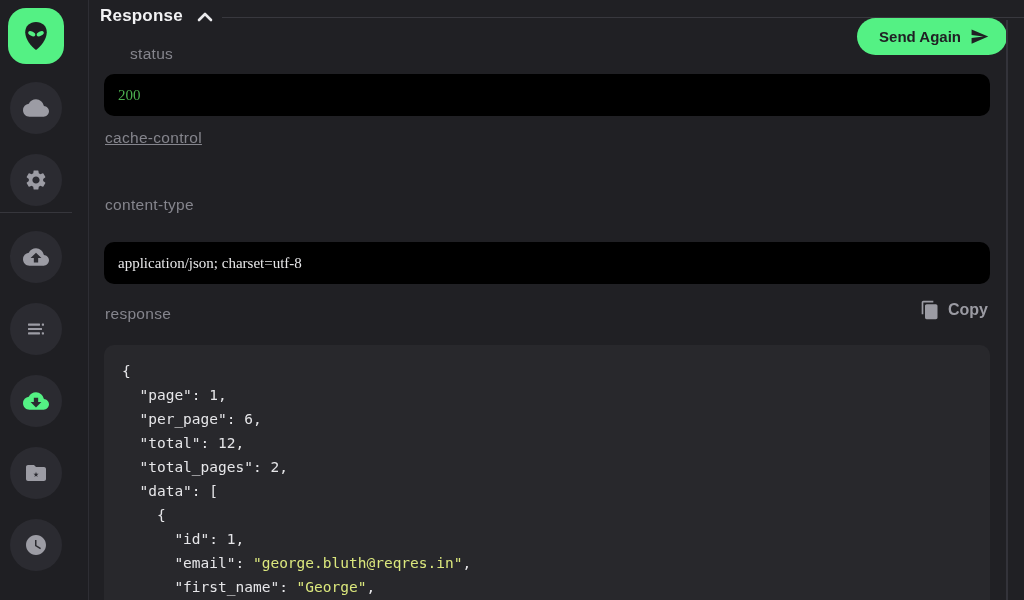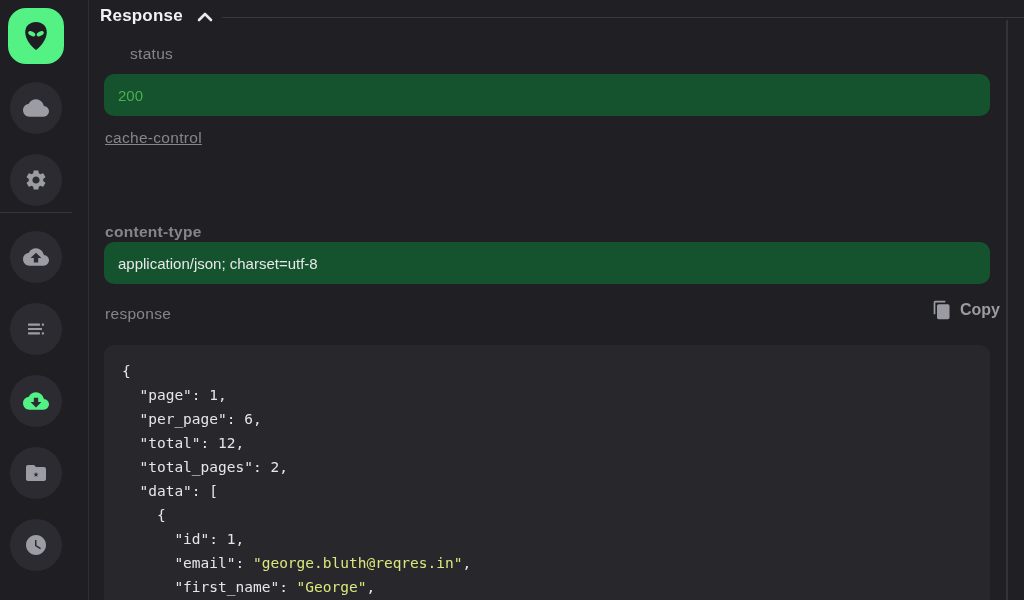--- a/index.html
+++ b/index.html
@@ -52,29 +52,29 @@
     display:flex; align-items:center; gap:9px;
     color:#202024; font-family:"Liberation Sans",sans-serif;
     font-size:15px; font-weight:bold; cursor:pointer;
   }
   .field-label {
     position:absolute; left:16px;
     color:#85858d; font-size:15.5px; letter-spacing:.3px;
   }
   .field-box {
     position:absolute; left:15px; width:886px; height:42px;
-    background:#14532d; border-radius:10px;
+    background:#000000; border-radius:10px;
     display:flex; align-items:center; padding-left:14px;
-    font-family:Liberation Sans, sans-serif;
+    font-family:Liberation Serif, serif;
     font-size:15px; font-weight:500; color:#e8e8ea;
     cursor:text;
   }
   .field-box.status-value { color:#4caf50; }
   .copy-btn {
-    position:absolute; right:24px; top:300px;
+    position:absolute; right:36px; top:300px;
     display:flex; align-items:center; gap:8px;
     background:none; border:none; cursor:pointer;
     color:#9b9ba3; font-family:"Liberation Sans",sans-serif;
     font-size:16px; font-weight:bold;
   }
   .copy-btn svg { fill:#9b9ba3; }
   .resp-panel {
     position:absolute; left:15px; top:345px; width:886px; height:255px;
     background:#28282c; border-radius:10px 10px 0 0;
     padding:14px 18px; overflow:hidden;
@@ -173,27 +173,35 @@
   <div class="resp-header">
     <span class="resp-title">Response</span>
     <span class="chevron">
       <svg width="16" height="12" viewBox="0 0 16 12">
         <polyline points="2,9 8,3 14,9" fill="none" stroke="#e9e9ec" stroke-width="2.6" stroke-linecap="round" stroke-linejoin="round"></polyline>
       </svg>
     </span>
   </div>
   <div class="header-line"></div>
 
+  <button class="send-btn">
+    <span>Send Again</span>
+    <span style="display:flex;">
+      <svg width="19" height="19" viewBox="0 0 24 24">
+        <path fill="#202024" d="M2.01 21L23 12 2.01 3 2 10l15 2-15 2z"></path>
+      </svg>
+    </span>
+  </button>
 
   <div class="field-label" style="top:45px;margin-left:25px;">status</div>
   <div class="field-box status-value" style="top:74px;">200</div>
 
   <div class="field-label" style="top:129px;text-decoration:underline;">cache-control</div>
 
-  <div class="field-label" style="top:223px;font-weight:bold;">content-type</div>
+  <div class="field-label" style="top:196px;">content-type</div>
   <div class="field-box" style="top:242px;">application/json; charset=utf-8</div>
 
   <div class="field-label" style="top:305px;">response</div>
 
   <button class="copy-btn">
     <span style="display:flex;">
       <svg width="20" height="20" viewBox="0 0 24 24">
         <path d="M16 1H4c-1.1 0-2 .9-2 2v14h2V3h12V1zm3 4H8c-1.1 0-2 .9-2 2v14c0 1.1.9 2 2 2h11c1.1 0 2-.9 2-2V7c0-1.1-.9-2-2-2z"></path>
       </svg>
     </span>

